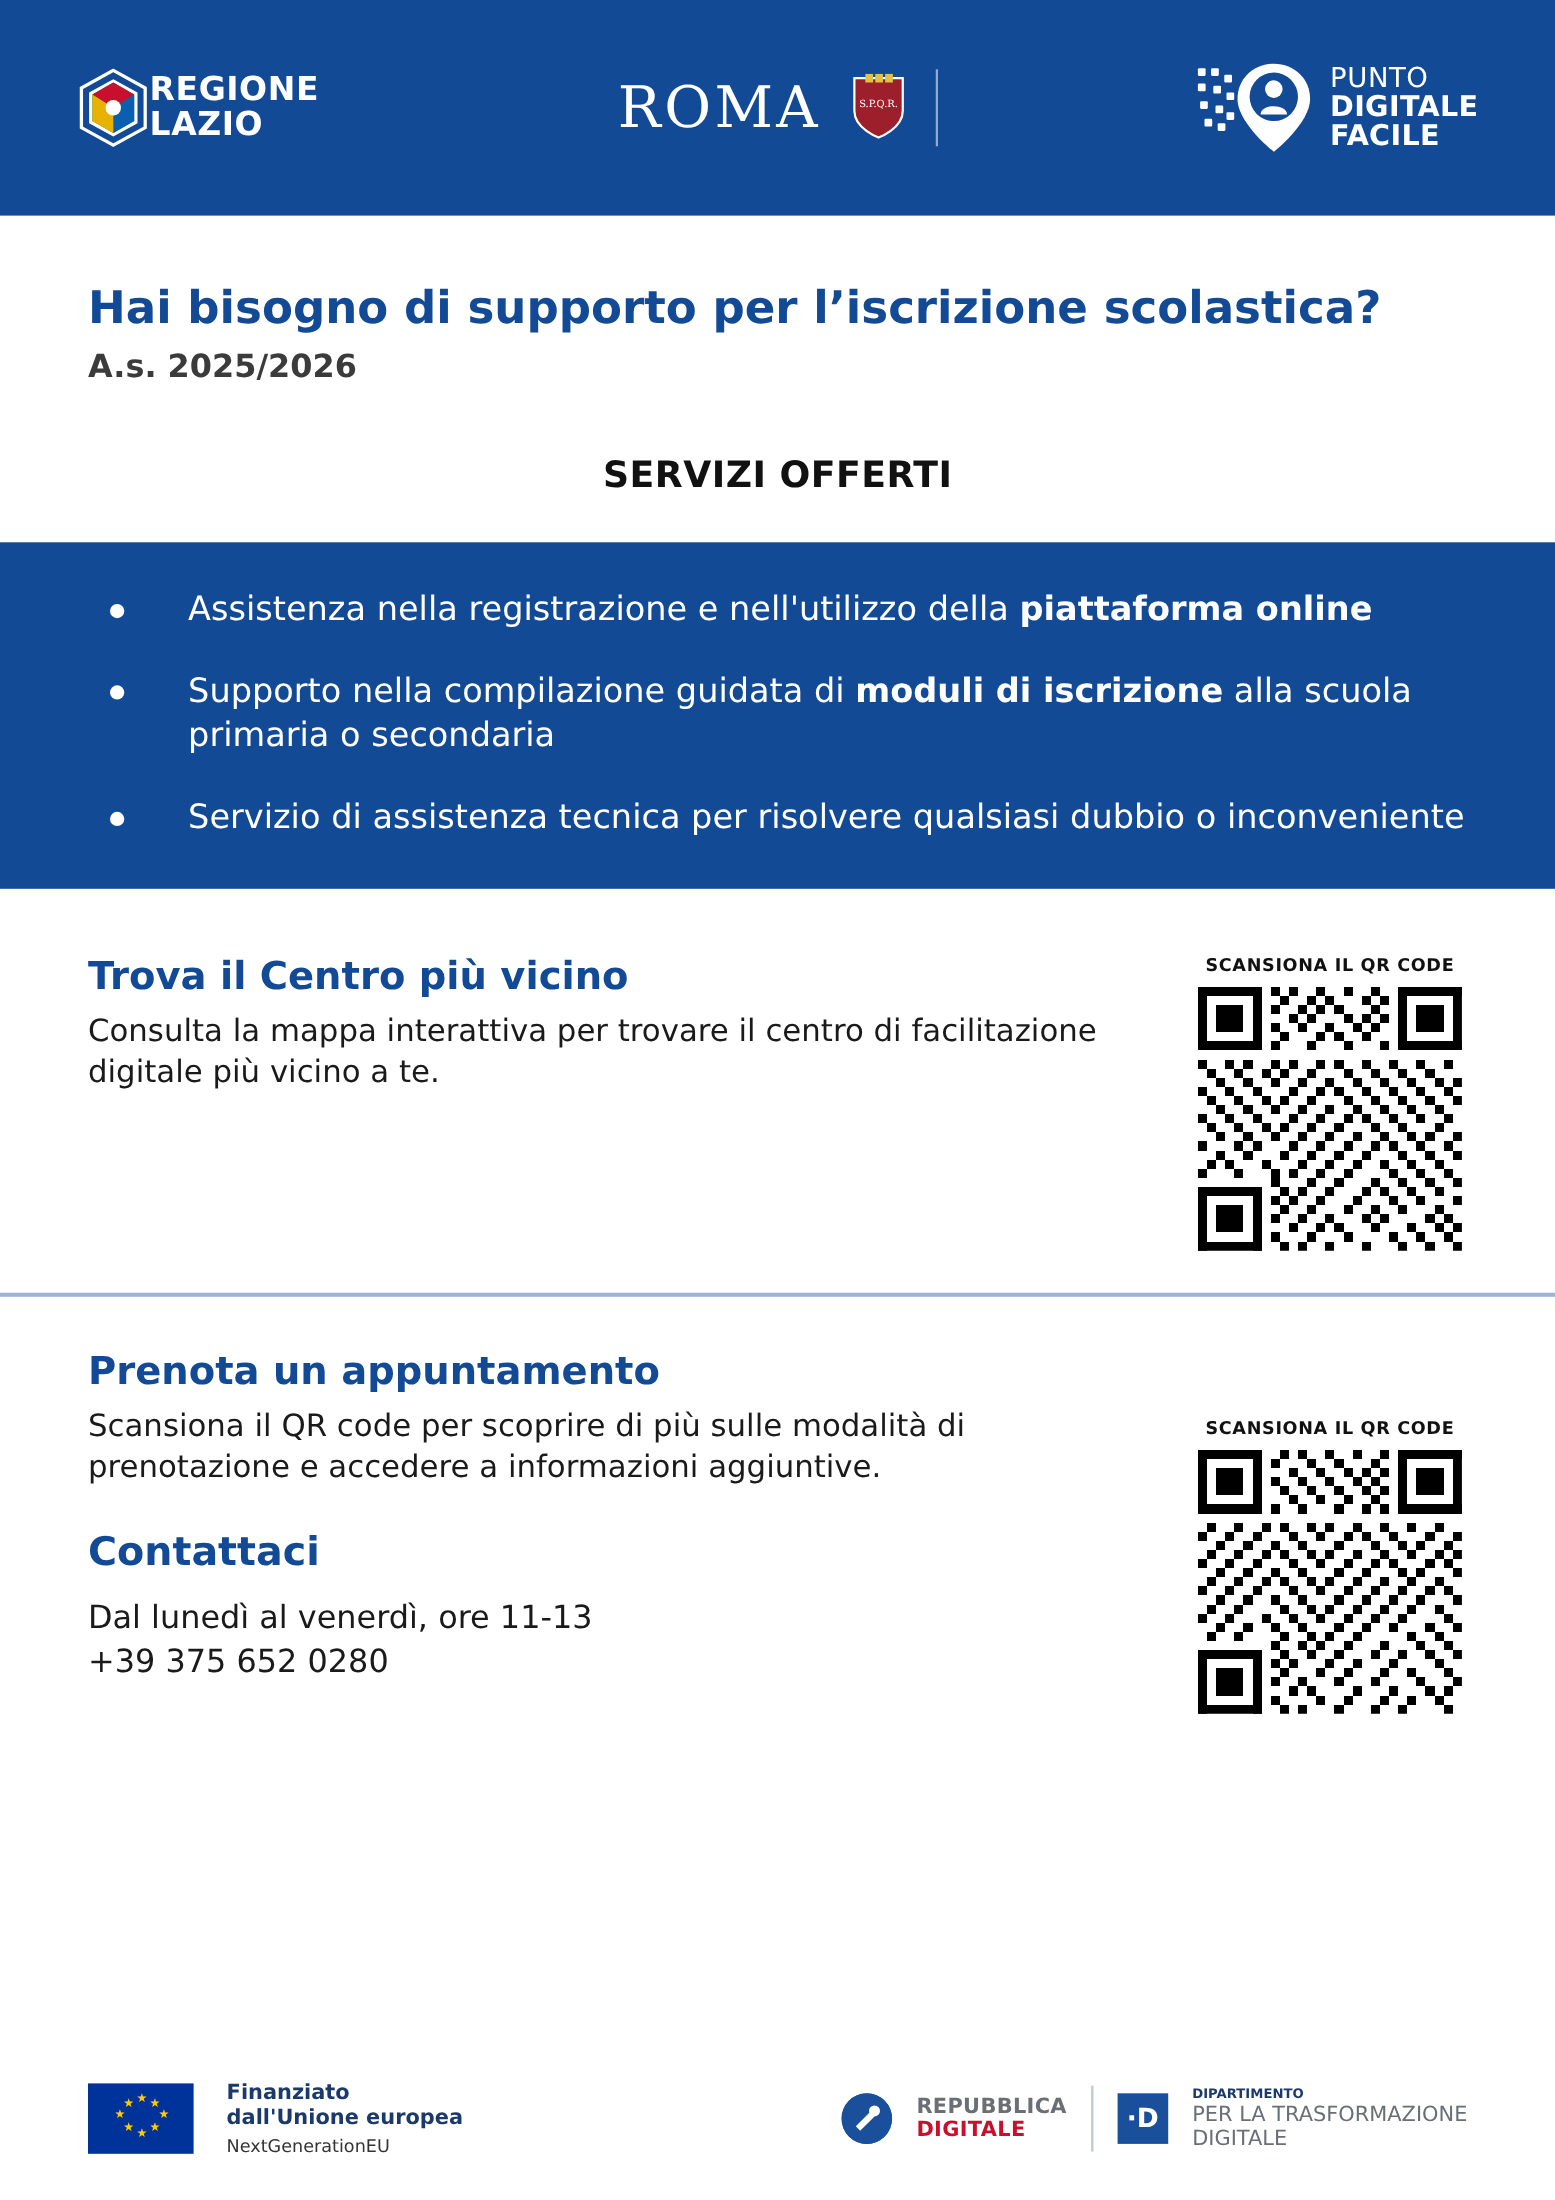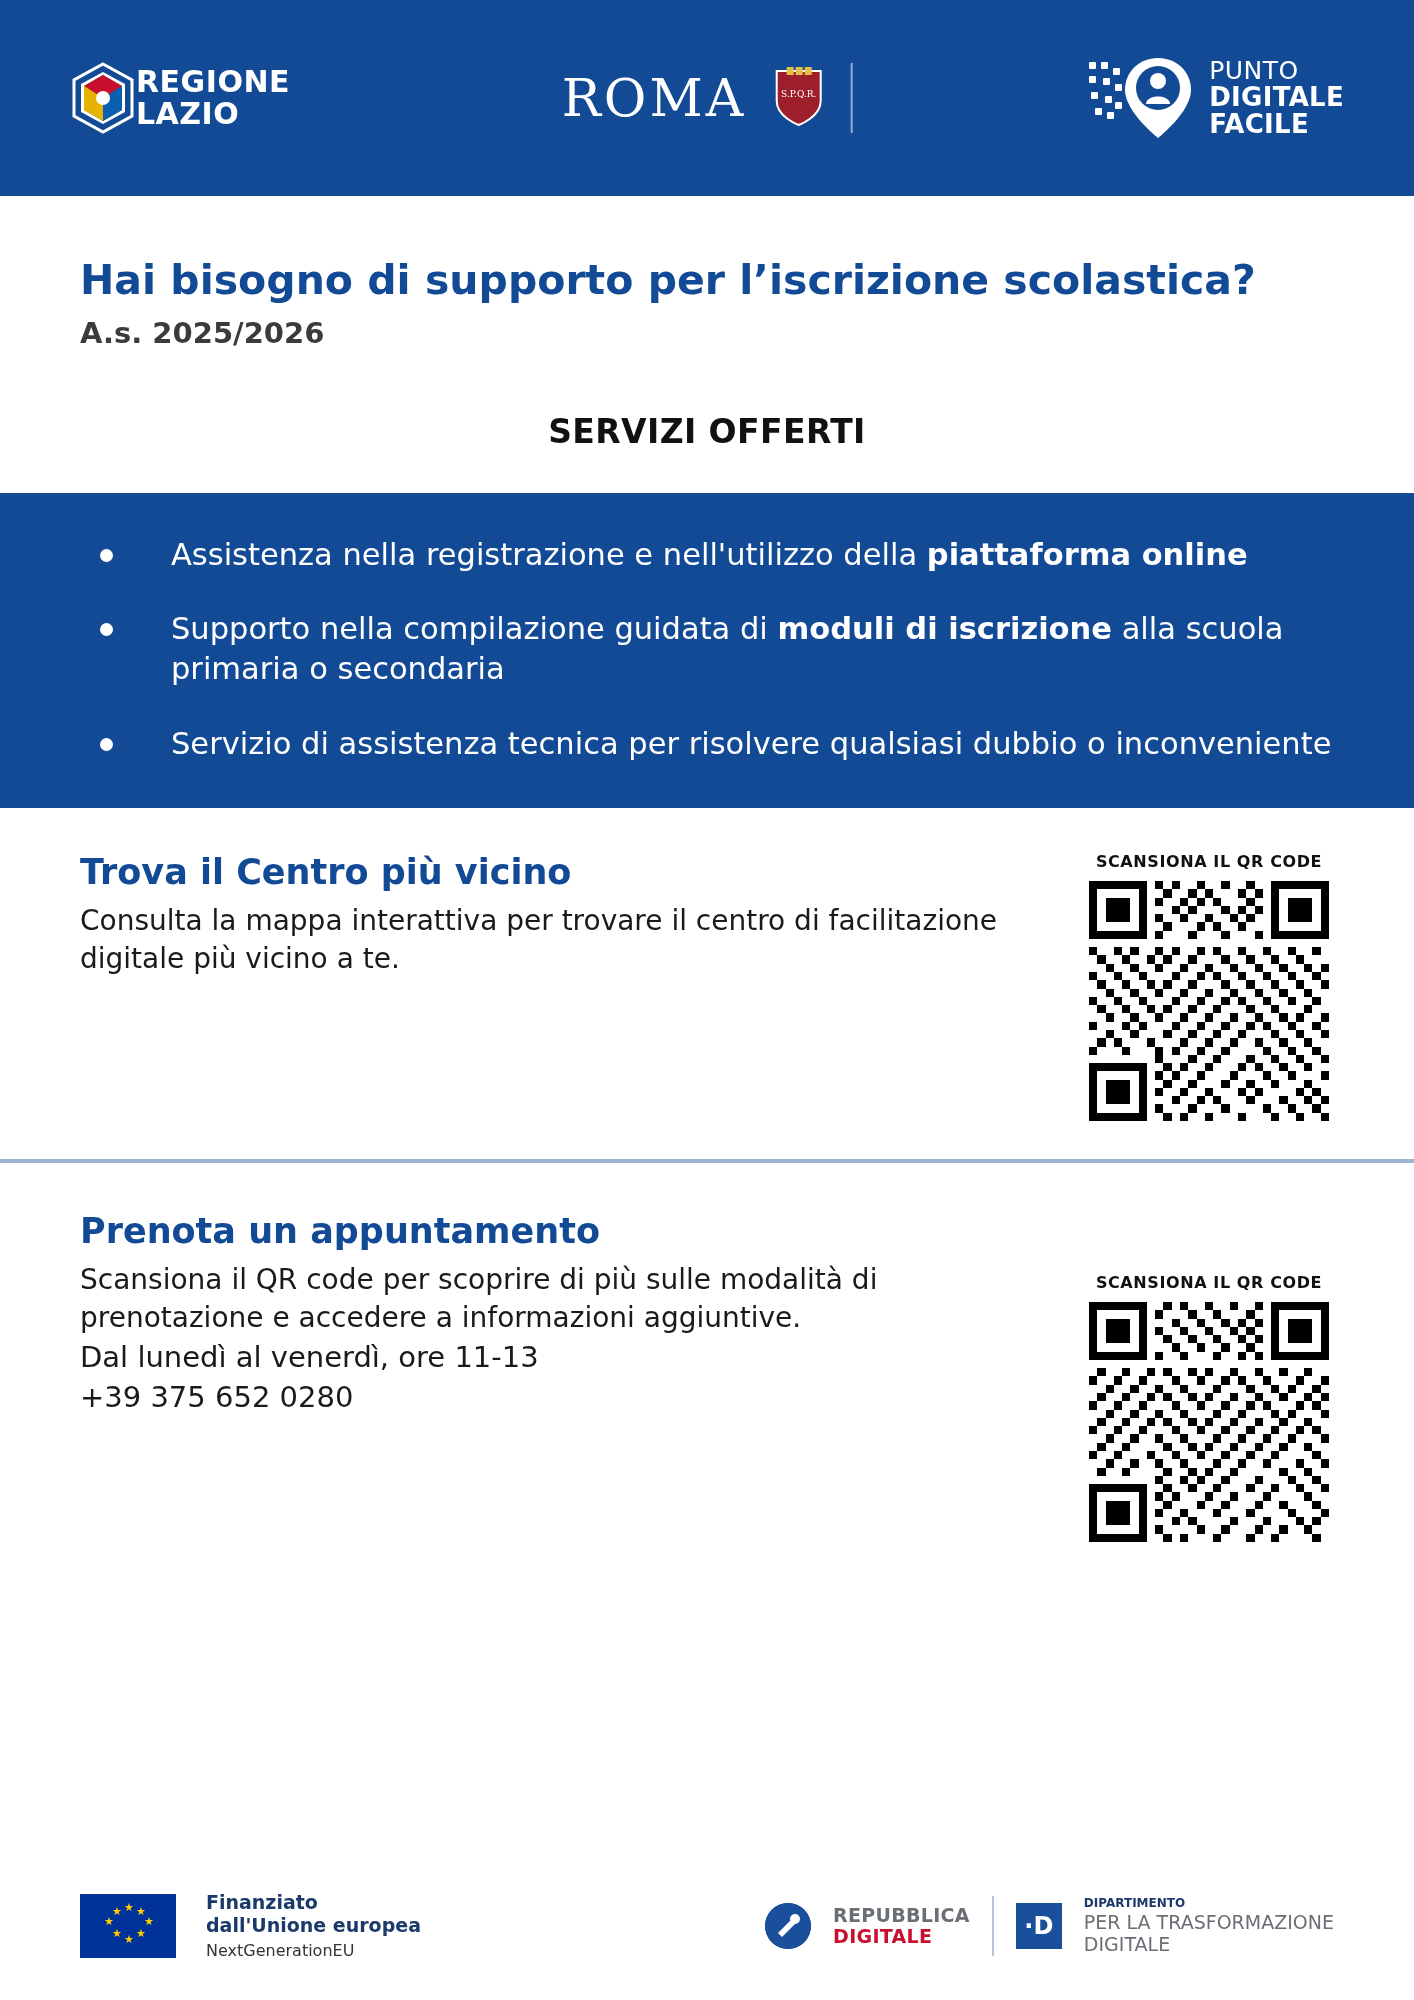--- a/index.html
+++ b/index.html
@@ -162,20 +162,21 @@
   }
   .service-text b { font-weight: bold; }
 
   
   .section {
     display: flex;
     padding: 44px 80px 38px 80px;
     box-sizing: border-box;
     background: #ffffff;
     position: relative;
+    margin-top: 16px;
   }
   .section-left {
     flex: 1 1 auto;
     padding-right: 20px;
   }
   .section-title {
     color: #134a96;
     font-size: 35px;
     font-weight: bold;
     margin: 0 0 10px 0;
@@ -628,20 +629,21 @@
       </div>
     </div>
   </div>
 
   <div class="hr-sep"></div>
 
   <div class="section2">
     <div class="section2-left">
       <div class="section-title">Prenota un appuntamento</div>
       <div class="section-body">Scansiona il QR code per scoprire di più sulle modalità di prenotazione e accedere a informazioni aggiuntive.</div>
+      <div class="contact-title">Contattaci</div>
       <div class="contact-line">Dal lunedì al venerdì, ore 11-13</div>
       <div class="contact-line">+39 375 652 0280</div>
     </div>
     <div class="qr-col2">
       <div class="qr-label">SCANSIONA IL QR CODE</div>
       <div class="qr-box">
         <svg width="240" height="240" viewBox="0 0 29 29" shape-rendering="crispEdges">
           <rect width="29" height="29" fill="#ffffff"></rect>
           <g fill="#000000">
             <rect x="0" y="0" width="7" height="1"></rect>

